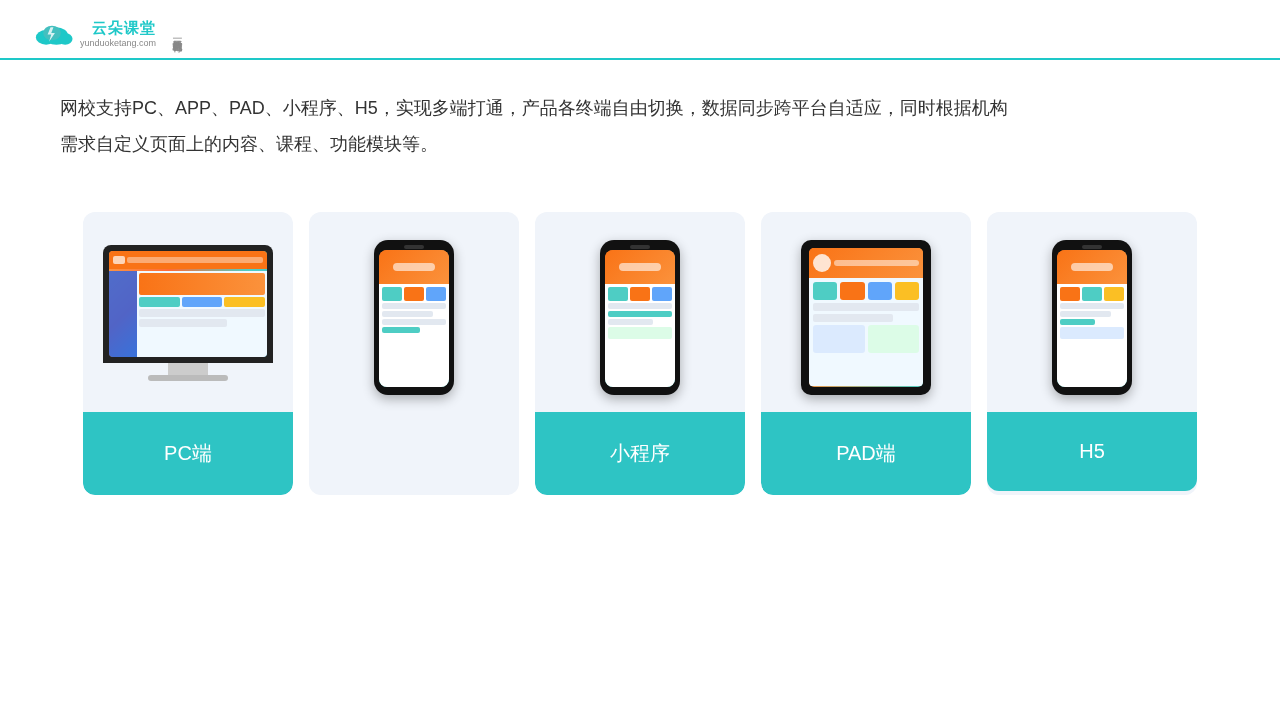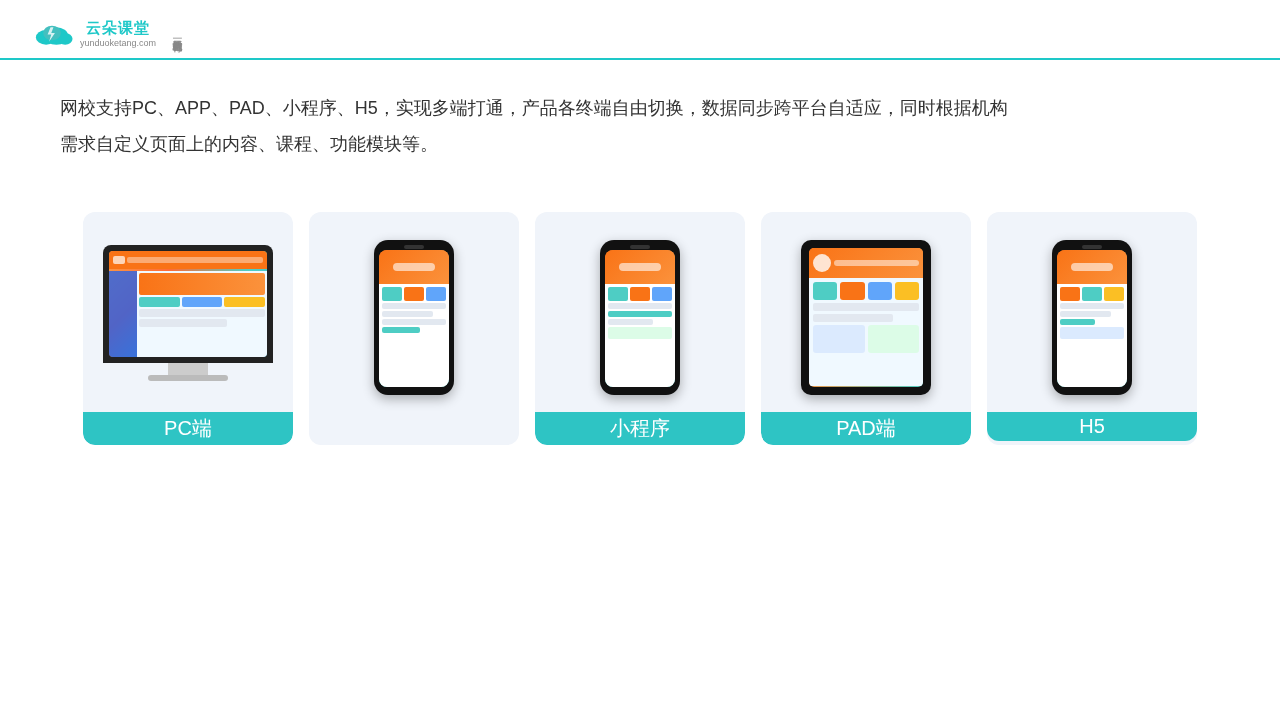--- a/index.html
+++ b/index.html
@@ -54,21 +54,21 @@
     }
 
     .cloud-icon {
       width: 44px;
       height: 30px;
     }
 
     .brand-text-block {
       display: flex;
       flex-direction: column;
-      align-items: center;
+      align-items: flex-end;
     }
 
     .brand-name {
       font-size: 15px;
       color: #1ec8c8;
       font-weight: bold;
       letter-spacing: 1px;
     }
 
     .brand-url {
@@ -211,21 +211,21 @@
       border-radius: 5px;
       overflow: hidden;
     }
 
     .card-label {
       width: 100%;
       background: #2ec4c4;
       color: #fff;
       font-size: 20px;
       text-align: center;
-      padding: 3px 10px;
+      padding: 28px 10px;
       border-radius: 0 0 12px 12px;
       font-weight: 500;
     }
 
     
     .screen-bar {
       height: 8px;
       background: #f97316;
       margin-bottom: 2px;
     }

